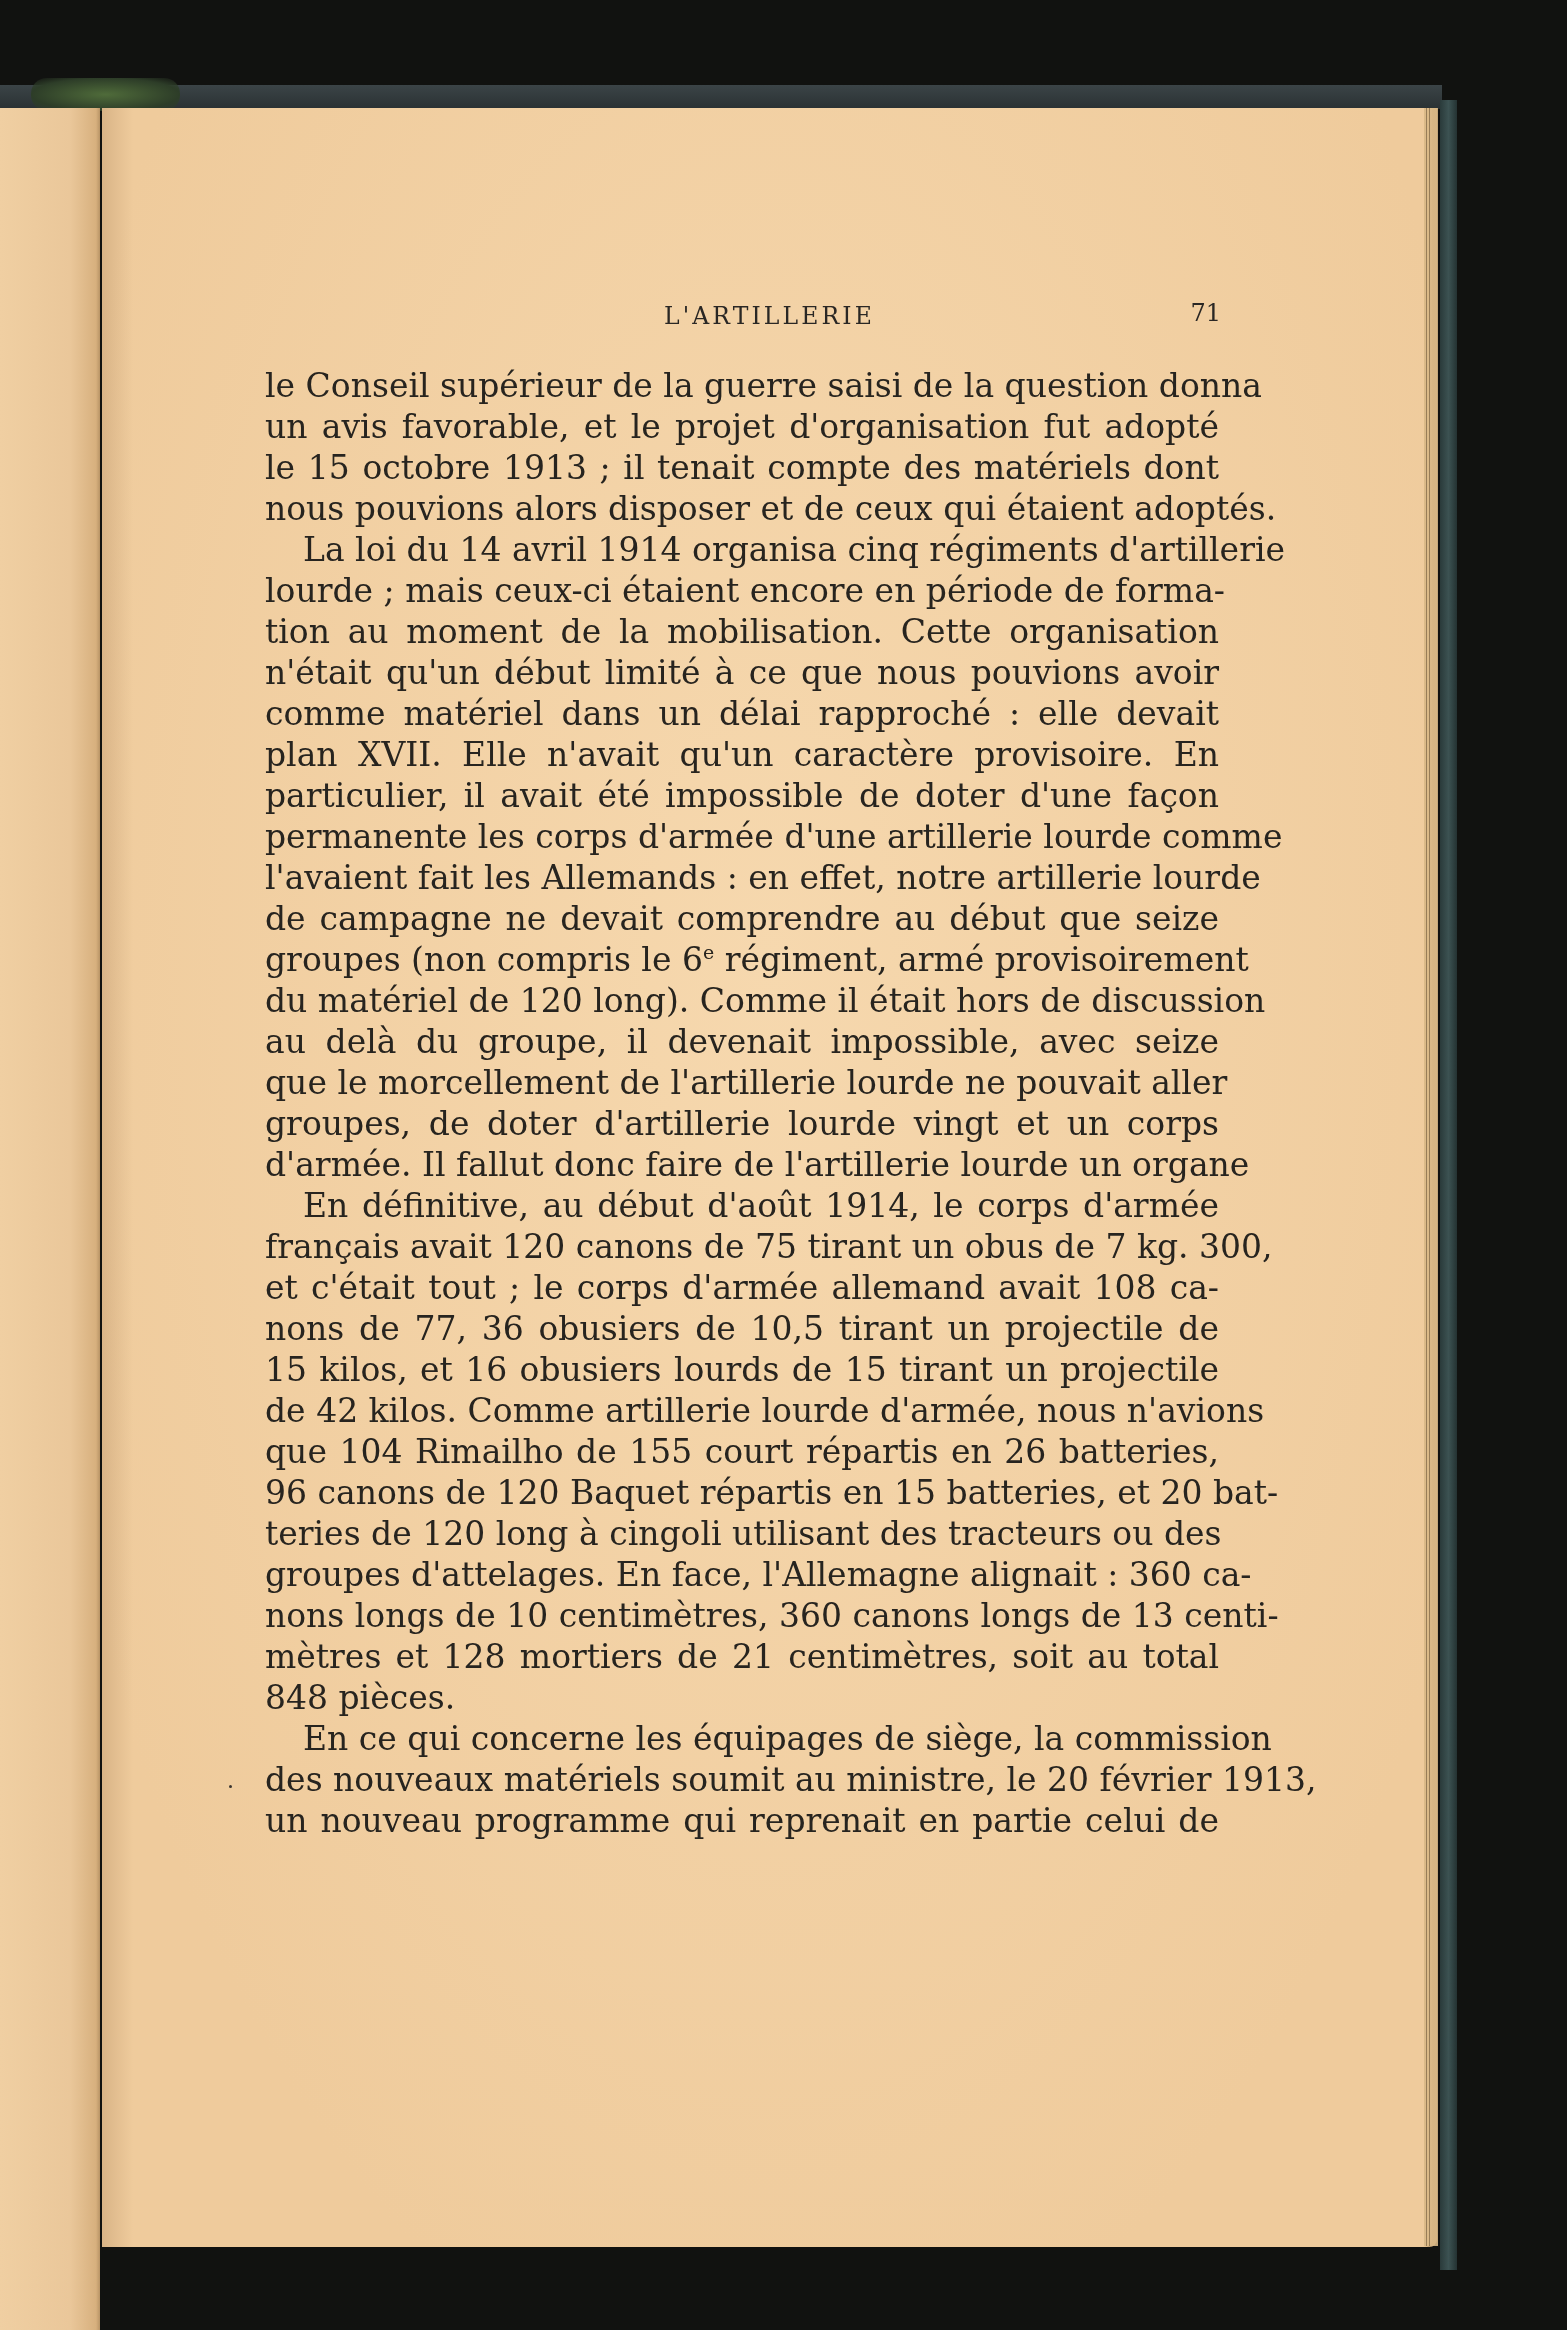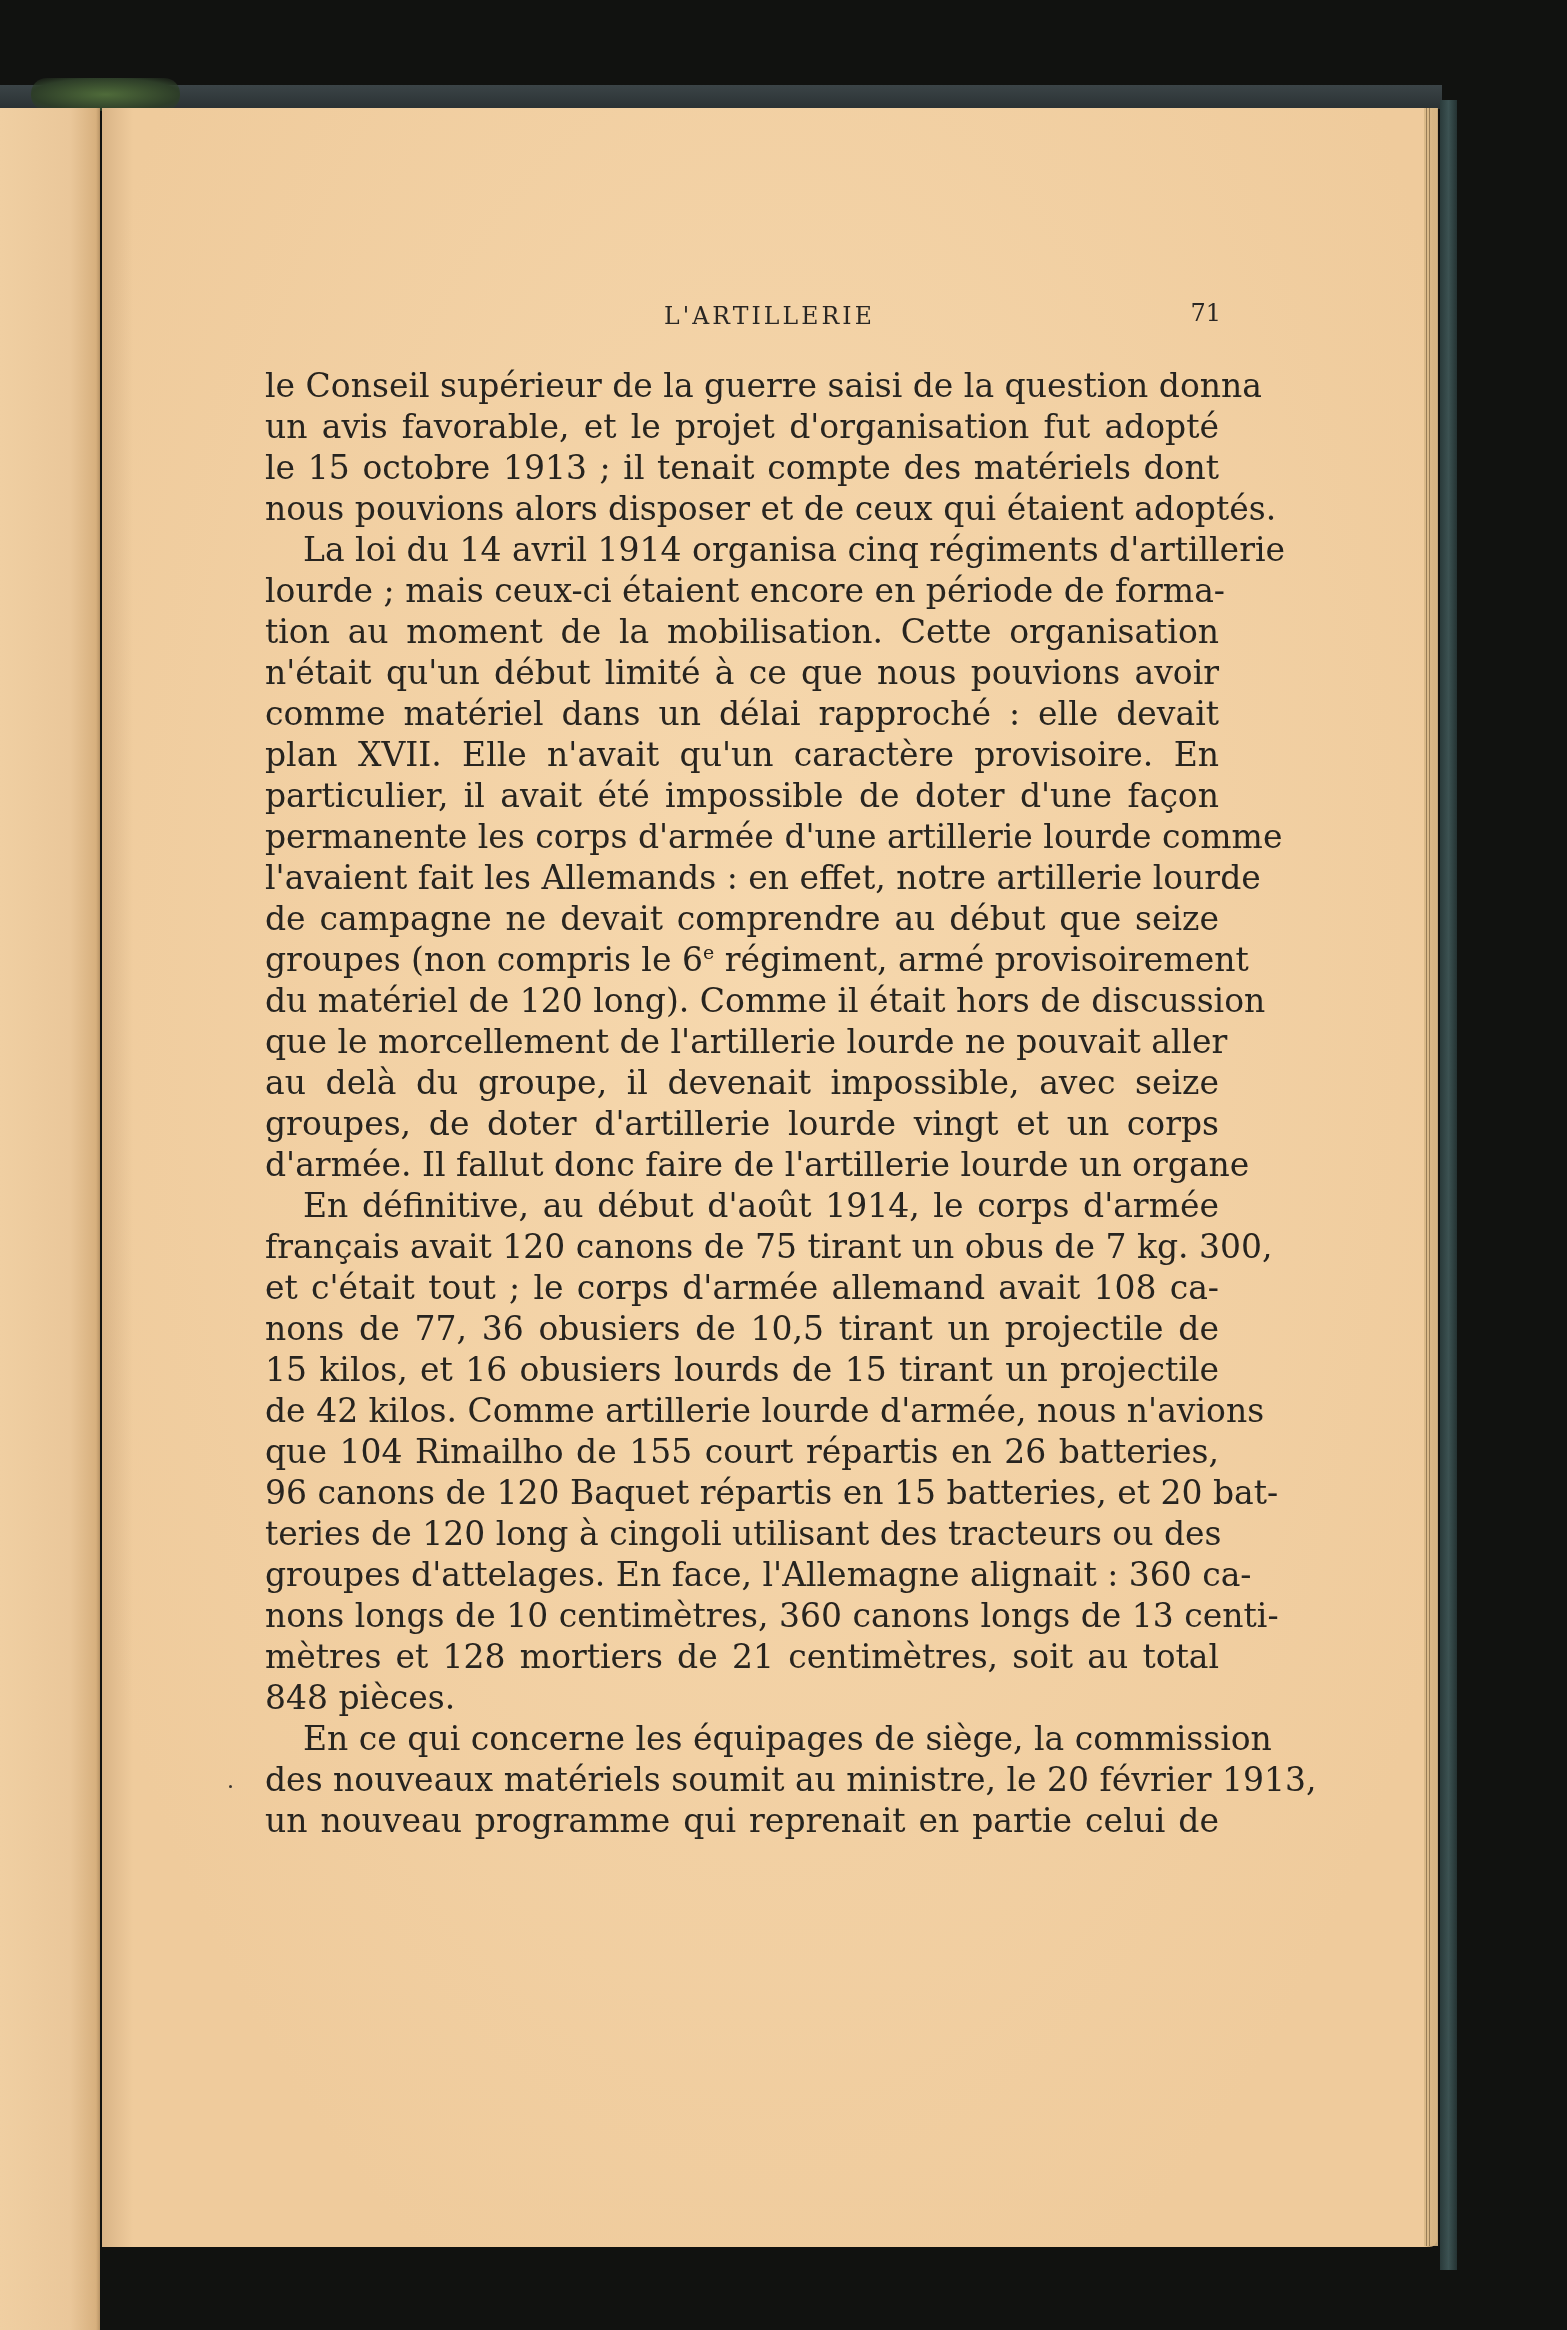--- a/index.html
+++ b/index.html
@@ -142,22 +142,22 @@
   <span class="line">tion au moment de la mobilisation. Cette organisation</span>
   <span class="line">n'était qu'un début limité à ce que nous pouvions avoir</span>
   <span class="line">comme matériel dans un délai rapproché : elle devait</span>
   <span class="line">plan XVII. Elle n'avait qu'un caractère provisoire. En</span>
   <span class="line">particulier, il avait été impossible de doter d'une façon</span>
   <span class="line">permanente les corps d'armée d'une artillerie lourde comme</span>
   <span class="line">l'avaient fait les Allemands : en effet, notre artillerie lourde</span>
   <span class="line">de campagne ne devait comprendre au début que seize</span>
   <span class="line"><span>groupes (non compris le 6</span><sup>e</sup><span> régiment, armé provisoirement</span></span>
   <span class="line">du matériel de 120 long). Comme il était hors de discussion</span>
+  <span class="line">au delà du groupe, il devenait impossible, avec seize</span>
   <span class="line">que le morcellement de l'artillerie lourde ne pouvait aller</span>
-  <span class="line">au delà du groupe, il devenait impossible, avec seize</span>
   <span class="line">groupes, de doter d'artillerie lourde vingt et un corps</span>
   <span class="line">d'armée. Il fallut donc faire de l'artillerie lourde un organe</span>
   <span class="line indent">En définitive, au début d'août 1914, le corps d'armée</span>
   <span class="line">français avait 120 canons de 75 tirant un obus de 7 kg. 300,</span>
   <span class="line">et c'était tout ; le corps d'armée allemand avait 108 ca-</span>
   <span class="line">nons de 77, 36 obusiers de 10,5 tirant un projectile de</span>
   <span class="line">15 kilos, et 16 obusiers lourds de 15 tirant un projectile</span>
   <span class="line">de 42 kilos. Comme artillerie lourde d'armée, nous n'avions</span>
   <span class="line">que 104 Rimailho de 155 court répartis en 26 batteries,</span>
   <span class="line">96 canons de 120 Baquet répartis en 15 batteries, et 20 bat-</span>

